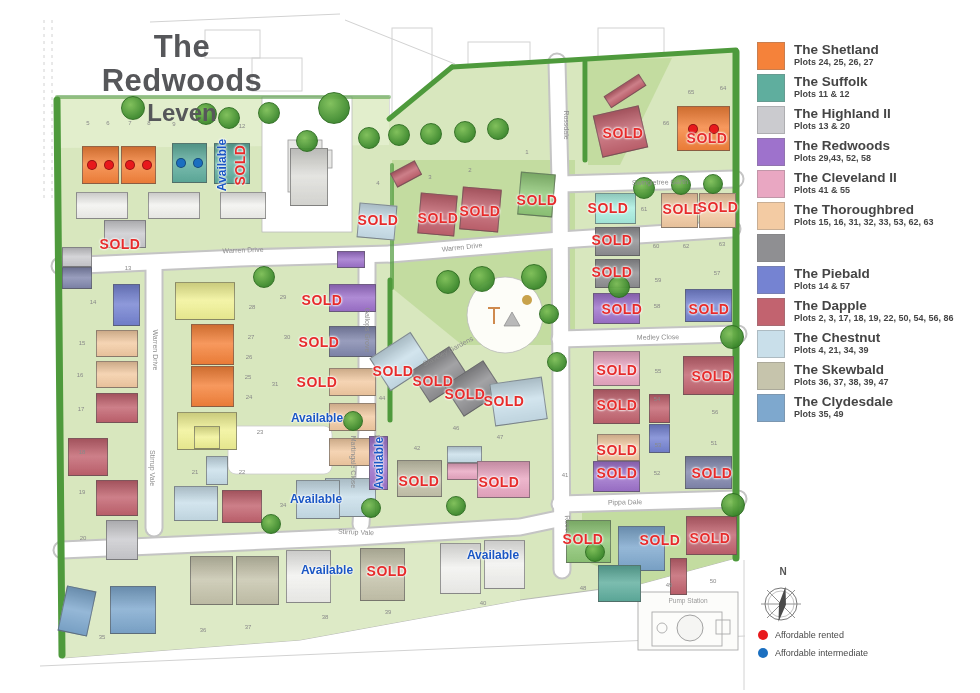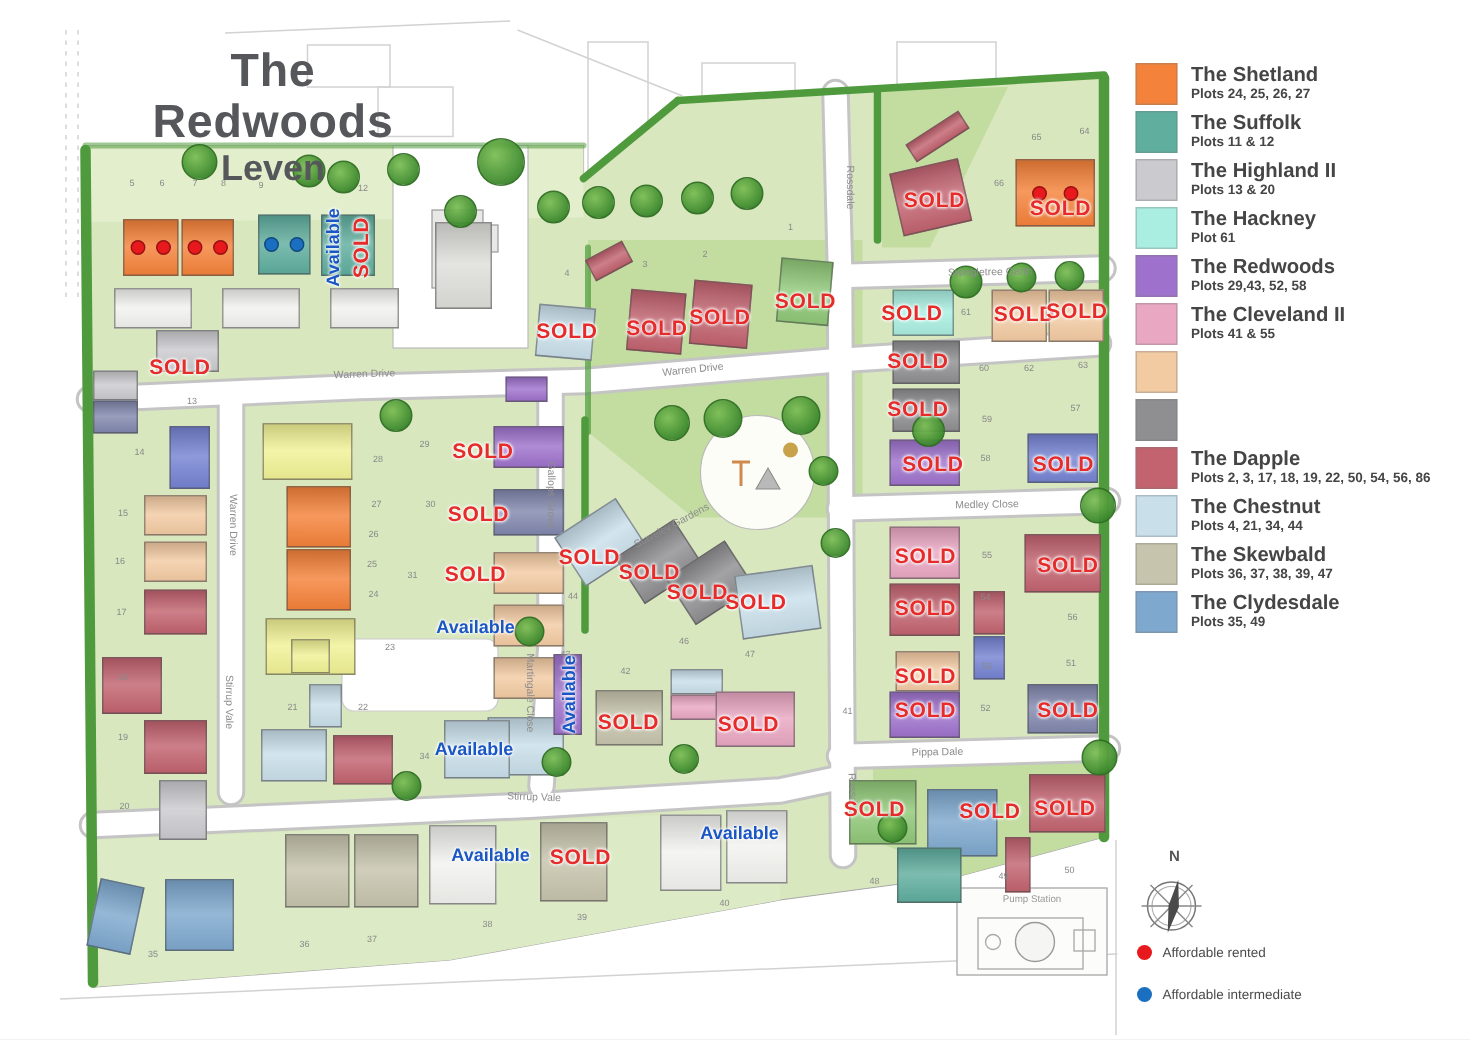--- a/index.html
+++ b/index.html
@@ -396,58 +396,62 @@
         </span>
       </div>
       <div class="legend-item">
         <span class="legend-swatch" style="background: rgb(203, 203, 207);"></span>
         <span>
           <div class="legend-name">The Highland II</div>
           <div class="legend-plots">Plots 13 &amp; 20</div>
         </span>
       </div>
       <div class="legend-item">
-        <span class="legend-swatch" style="background: rgb(169, 238, 224);"></span>
-        <span>
-          <div class="legend-name">The Hackney</div>
-          <div class="legend-plots">Plot 61</div>
-        </span>
-      </div>
-      <div class="legend-item">
         <span class="legend-swatch" style="background: rgb(158, 114, 204);"></span>
         <span>
           <div class="legend-name">The Redwoods</div>
           <div class="legend-plots">Plots 29,43, 52, 58</div>
         </span>
       </div>
       <div class="legend-item">
         <span class="legend-swatch" style="background: rgb(233, 167, 194);"></span>
         <span>
           <div class="legend-name">The Cleveland II</div>
           <div class="legend-plots">Plots 41 &amp; 55</div>
         </span>
       </div>
       <div class="legend-item">
         <span class="legend-swatch" style="background: rgb(243, 203, 163);"></span>
+        <span>
+          <div class="legend-name">The Thoroughbred</div>
+          <div class="legend-plots">Plots 15, 16, 31, 32, 33, 53, 62, 63</div>
+        </span>
       </div>
       <div class="legend-item">
         <span class="legend-swatch" style="background: rgb(143, 143, 146);"></span>
+      </div>
+      <div class="legend-item">
+        <span class="legend-swatch" style="background: rgb(117, 131, 210);"></span>
+        <span>
+          <div class="legend-name">The Piebald</div>
+          <div class="legend-plots">Plots 14 &amp; 57</div>
+        </span>
       </div>
       <div class="legend-item">
         <span class="legend-swatch" style="background: rgb(194, 99, 111);"></span>
         <span>
           <div class="legend-name">The Dapple</div>
           <div class="legend-plots">Plots 2, 3, 17, 18, 19, 22, 50, 54, 56, 86</div>
         </span>
       </div>
       <div class="legend-item">
         <span class="legend-swatch" style="background: rgb(201, 223, 234);"></span>
         <span>
           <div class="legend-name">The Chestnut</div>
-          <div class="legend-plots">Plots 4, 21, 34, 44</div>
+          <div class="legend-plots">Plots 4, 21, 34, 39</div>
         </span>
       </div>
       <div class="legend-item">
         <span class="legend-swatch" style="background: rgb(198, 196, 172);"></span>
         <span>
           <div class="legend-name">The Skewbald</div>
           <div class="legend-plots">Plots 36, 37, 38, 39, 47</div>
         </span>
       </div>
       <div class="legend-item">
@@ -468,18 +472,18 @@
         <path d="M3 38 L43 38"></path>
     </g>
     <path d="M25 20 L28 38 L23 56 L21 38 Z" fill="#4a4a4a" transform="rotate(8 23 38)"></path>
   </svg>
   <div id="compass-n" style="left:760px;top:566px;">N</div>
 
   <div class="key-row" style="left:758px;top:630px;">
     <span class="key-dot" id="key-dot-rented" style="background: rgb(232, 25, 28);"></span>
     <span class="key-label">Affordable rented</span>
   </div>
-  <div class="key-row" style="left:758px;top:648px;margin-top:10px;">
+  <div class="key-row" style="left:758px;top:648px;">
     <span class="key-dot" id="key-dot-inter" style="background: rgb(27, 111, 192);"></span>
     <span class="key-label">Affordable intermediate</span>
   </div>
 
 </div>
 
 </body></html>

